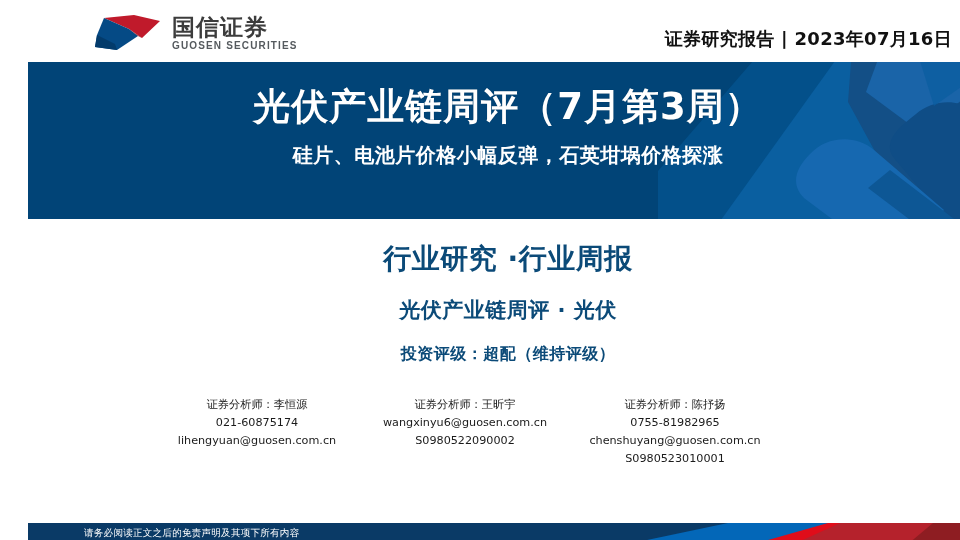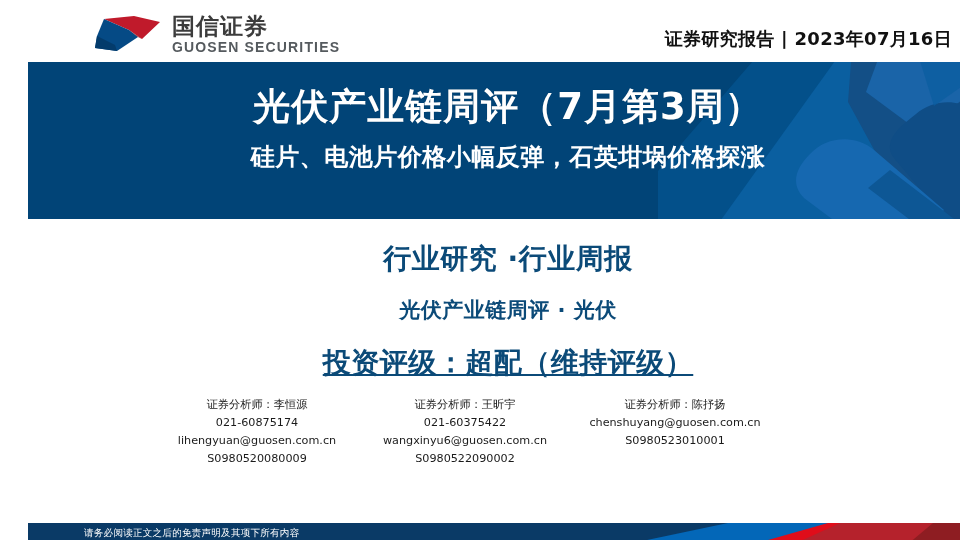--- a/index.html
+++ b/index.html
@@ -26,21 +26,21 @@
     display:flex; align-items:center; gap:10px;
   }
   #logo-mark { width:76px; height:38px; display:block; }
   #logo-text-wrap { display:flex; flex-direction:column; justify-content:center; }
   #logo-cn {
     font-size:23px; font-weight:bold; letter-spacing:1px;
     color:#3c3c3c; line-height:1.05;
     font-family:"DejaVu Sans","Liberation Sans",sans-serif;
   }
   #logo-en {
-    font-size:14px; font-weight:bold; letter-spacing:1.15px;
+    font-size:10px; font-weight:bold; letter-spacing:1.15px;
     color:#555a5e; margin-top:2px; line-height:1;
   }
   #header-right {
     position:absolute; right:36px; top:27px;
     font-size:18px; font-weight:bold; color:#111111;
     letter-spacing:0.3px; white-space:nowrap;
     font-family:"DejaVu Sans","Liberation Sans",sans-serif;
   }
 
   
@@ -55,37 +55,37 @@
     display:flex; flex-direction:column; align-items:center;
     justify-content:flex-start; padding-top:22px;
   }
   #banner-title {
     color:#ffffff; font-size:37px; font-weight:bold;
     letter-spacing:1px; line-height:1.22;
     text-shadow:0 0 1px rgba(0,0,0,.25);
     font-family:"DejaVu Sans","Liberation Sans",sans-serif;
   }
   #banner-subtitle {
-    color:#ffffff; font-size:24px; font-weight:bold;
+    color:#ffffff; font-size:20px; font-weight:bold;
     letter-spacing:0.5px; line-height:1.2; margin-top:14px;
     font-family:Liberation Serif, serif;
   }
 
   
   #meta {
     position:absolute; left:0; top:240px; width:960px;
     display:flex; flex-direction:column; align-items:center;
   }
   .meta-line {
     color:#0b4a78; font-weight:bold; text-align:center;
     font-family:"DejaVu Sans","Liberation Sans",sans-serif;
   }
   #meta-line-1 { font-size:28px; letter-spacing:0.5px; }
   #meta-line-2 { font-size:21px; letter-spacing:0.5px; margin-top:18px; }
-  #meta-line-3 { font-size:28px; letter-spacing:0.5px; margin-top:20px;text-decoration:underline; }
+  #meta-line-3 { font-size:16px; letter-spacing:0.5px; margin-top:20px; }
 
   
   #analysts {
     position:absolute; left:0; top:396px; width:876px;
     display:flex; justify-content:center;
   }
   .analyst {
     width:212px; text-align:center; color:#1a1a1a;
     font-size:11.2px; line-height:1.62;
     font-family:"DejaVu Sans","Liberation Sans",sans-serif;
@@ -166,32 +166,31 @@
     <div class="meta-line" id="meta-line-2">光伏产业链周评 · 光伏</div>
     <div class="meta-line" id="meta-line-3">投资评级：超配（维持评级）</div>
   </div>
 
   <div id="analysts">
 
     <div class="analyst" id="analyst-1">
       <div class="a-name">证券分析师：李恒源</div>
       <div class="a-phone">021-60875174</div>
       <div class="a-mail">lihengyuan@guosen.com.cn</div>
-      <div class="a-cert">S0980520080009</div>
     </div>
 
     <div class="analyst" id="analyst-2">
       <div class="a-name">证券分析师：王昕宇</div>
-      <div class="a-phone">021-60375422</div>
       <div class="a-mail">wangxinyu6@guosen.com.cn</div>
       <div class="a-cert">S0980522090002</div>
     </div>
 
     <div class="analyst" id="analyst-3">
       <div class="a-name">证券分析师：陈抒扬</div>
+      <div class="a-phone">0755-81982965</div>
       <div class="a-mail">chenshuyang@guosen.com.cn</div>
       <div class="a-cert">S0980523010001</div>
     </div>
   </div>
 
   <div id="footer">
     <svg id="footer-art" viewBox="0 0 960 21" preserveAspectRatio="none">
       <rect x="0" y="0" width="960" height="21" fill="#0a3a66"></rect>
       <polygon points="600,21 700,0 960,0 960,21" fill="#0367b8"></polygon>
       <polygon points="726,21 800,0 960,0 960,21" fill="#e00d1a"></polygon>

